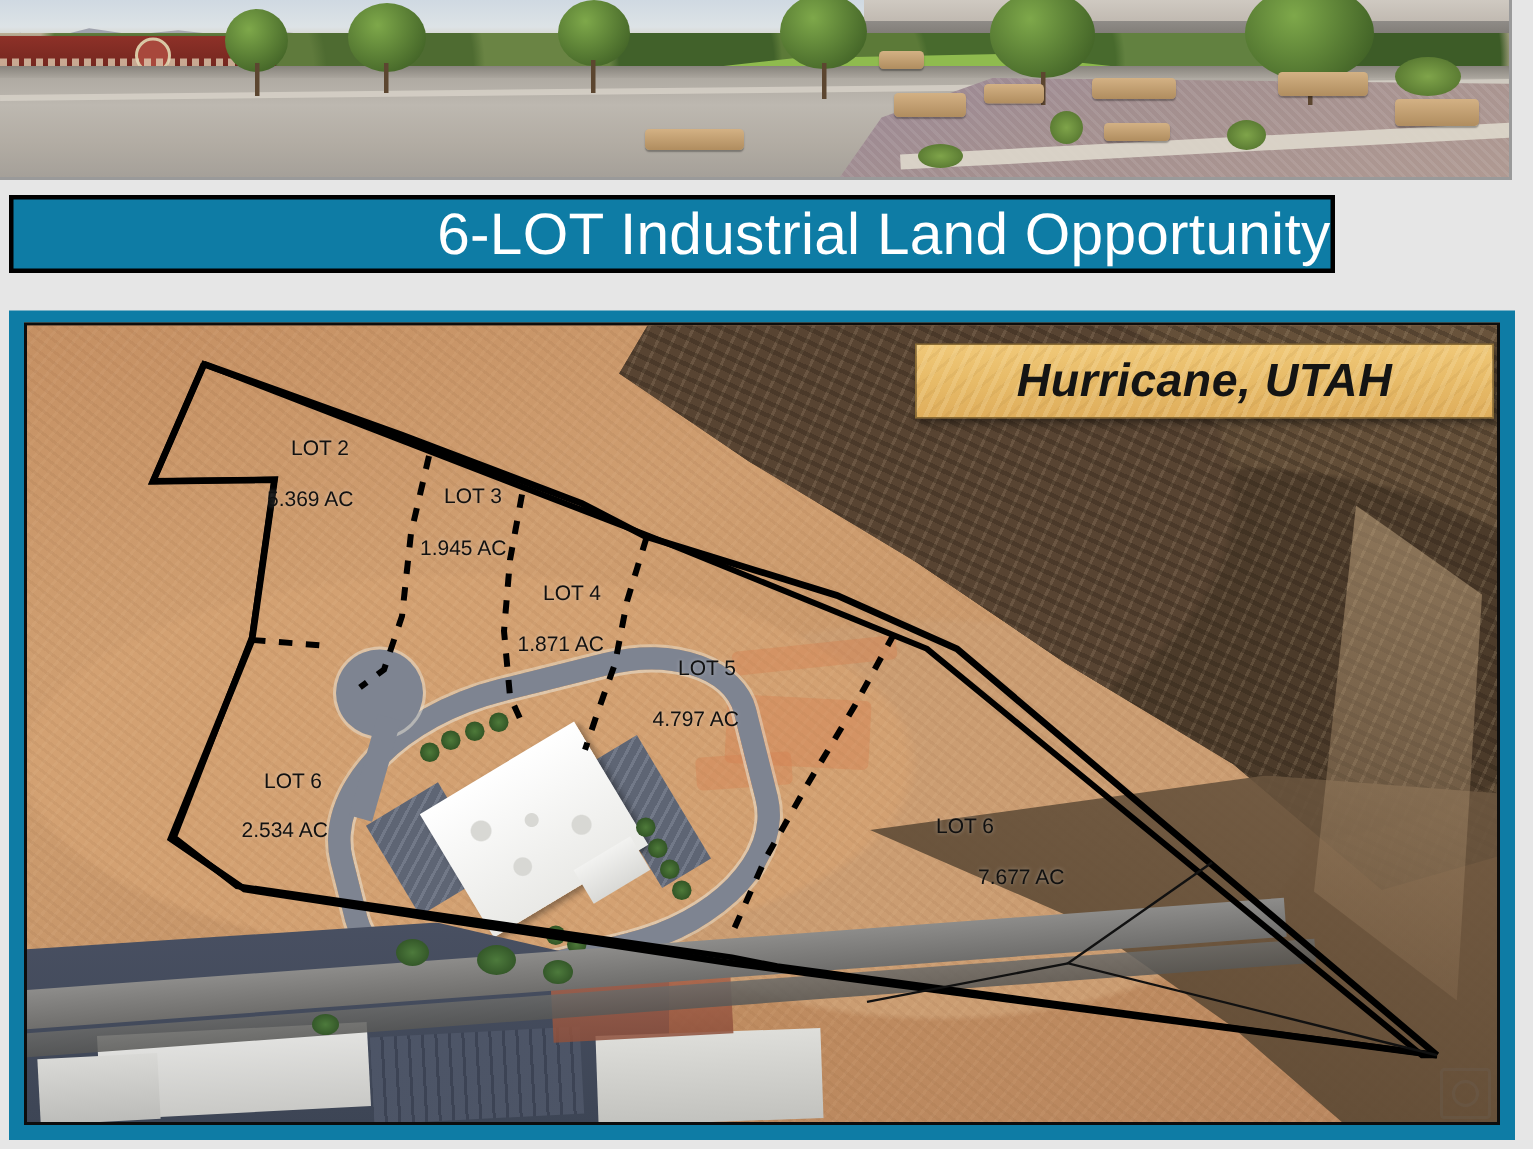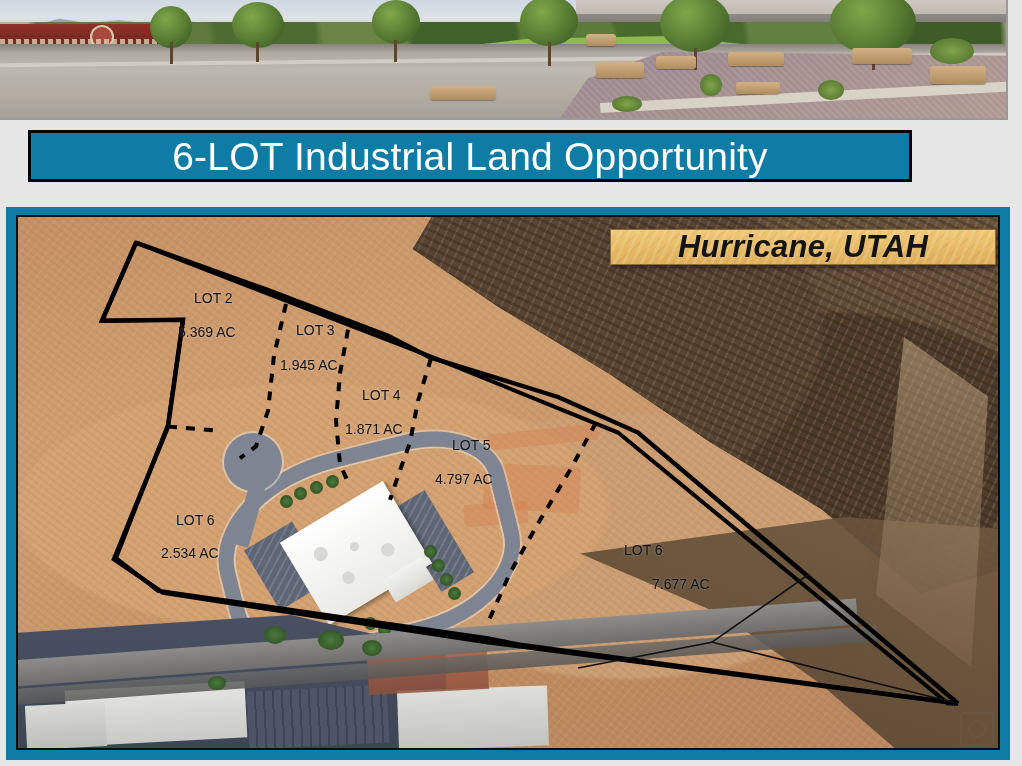--- a/index.html
+++ b/index.html
@@ -73,21 +73,21 @@
   .rock{position:absolute;background:linear-gradient(#d3b184,#b08d5f);border-radius:3px;
     box-shadow:0 1px 1px rgba(0,0,0,.3);}
   .bush{position:absolute;border-radius:50%;background:radial-gradient(#7fa44a,#4d6c2a);}
   .tree{position:absolute;border-radius:50%;background:radial-gradient(circle at 38% 32%,#7ea84a,#35541f);}
   .trunk{position:absolute;width:3px;background:#5c4630;}
 
   
   .banner{
     position:absolute;left:6px;top:130px;width:884px;height:52px;
     background:#0e7ca5;border:3px solid #000;box-sizing:border-box;
-    display:flex;align-items:center;justify-content:center;margin-left:22px;
+    display:flex;align-items:center;justify-content:flex-end;
   }
   .banner-title{
     color:#ffffff;font-size:39px;line-height:1;font-weight:400;
     letter-spacing:.2px;white-space:nowrap;
     font-family:"Liberation Sans",sans-serif;
   }
 
   
   .map-panel{
     position:absolute;left:6px;top:207px;width:1004px;height:553px;
@@ -180,21 +180,21 @@
   .lines svg{position:absolute;inset:0;width:100%;height:100%;}
 
   
   .lot-label{position:absolute;color:#111;font-weight:normal;white-space:nowrap;
     font-family:"Liberation Sans",sans-serif;text-shadow:0 0 3px rgba(255,255,255,.35);}
   .lot-name{font-size:14px;}
   .lot-acre{font-size:14px;}
 
   
   .loc-tag{
-    position:absolute;left:592px;top:12px;width:386px;height:36px;
+    position:absolute;left:592px;top:12px;width:386px;height:50px;
     background:linear-gradient(180deg,#f0c878 0%,#e8bc69 45%,#dfae5c 100%);
     border:1px solid #8a6c34;box-sizing:border-box;
     display:flex;align-items:center;justify-content:center;
     box-shadow:2px 3px 5px rgba(0,0,0,.45);
   }
   .loc-tag:after{content:"";position:absolute;inset:0;opacity:.35;
     background:repeating-linear-gradient(115deg,rgba(255,240,200,.5) 0 3px,transparent 3px 8px),
                repeating-linear-gradient(-40deg,rgba(150,110,50,.25) 0 2px,transparent 2px 9px);}
   .loc-text{position:relative;z-index:2;font-size:31px;font-weight:bold;font-style:italic;
     color:#141414;letter-spacing:.3px;white-space:nowrap;

